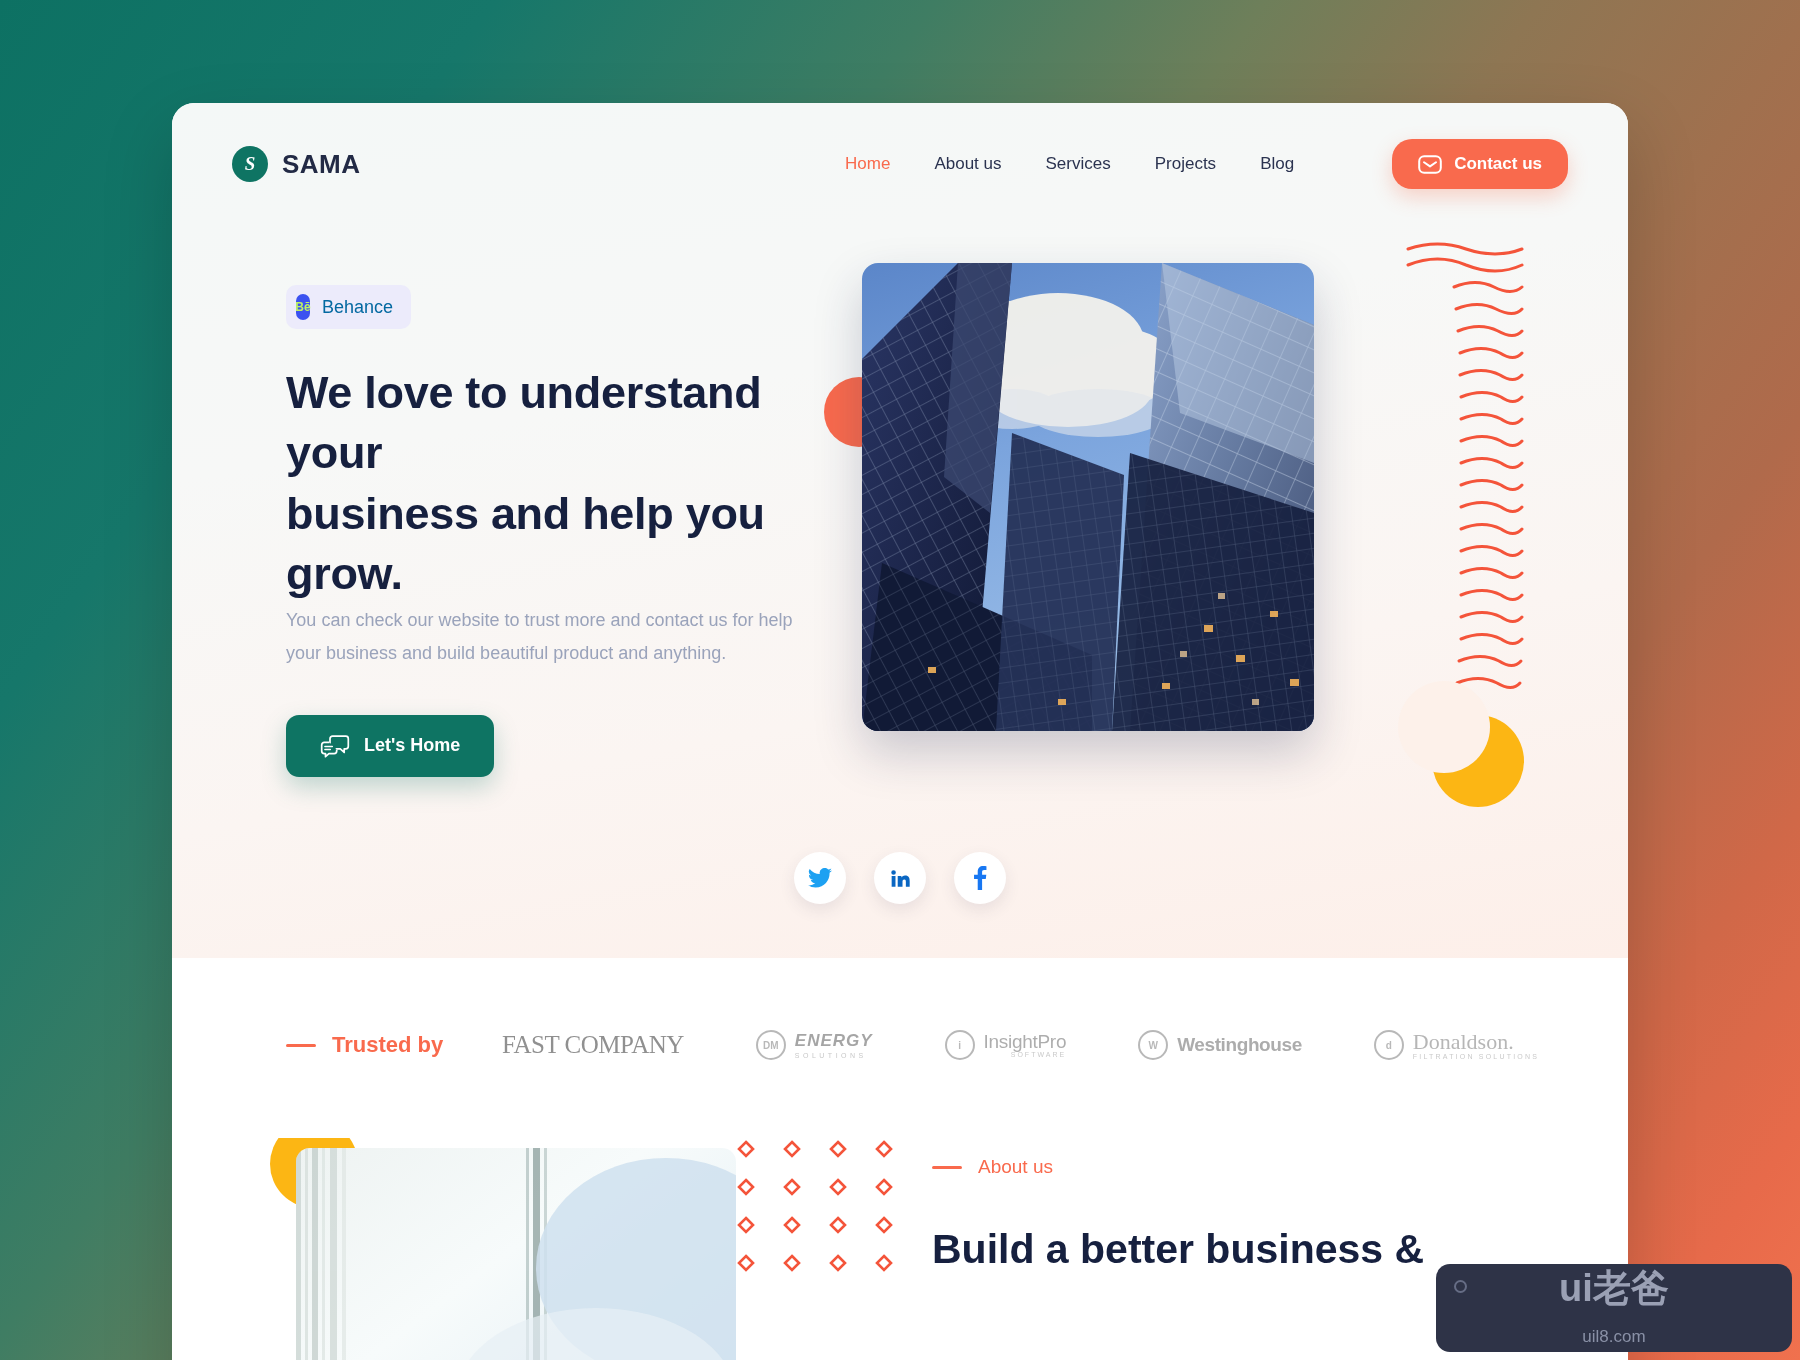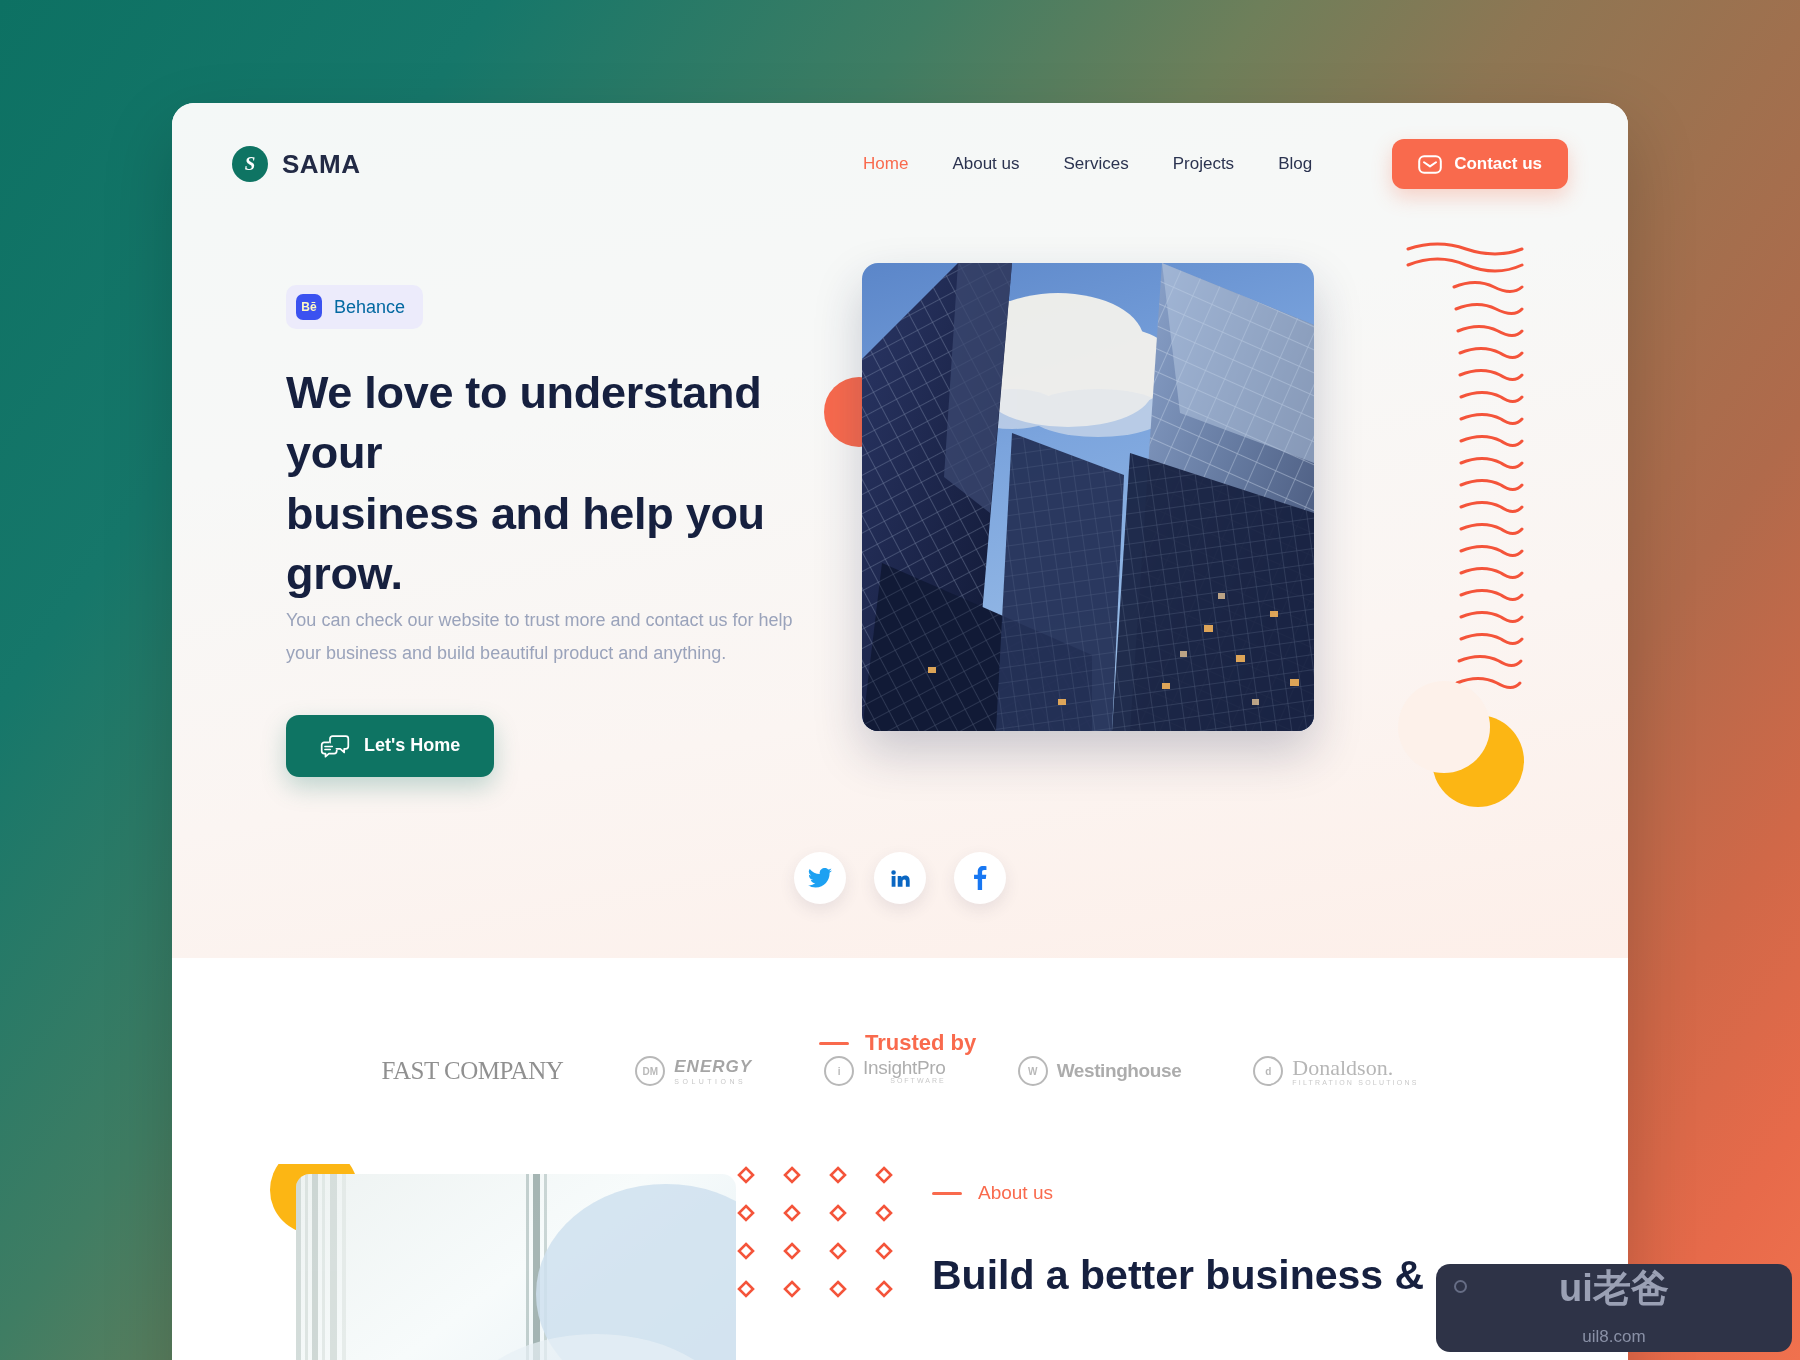--- a/index.html
+++ b/index.html
@@ -62,44 +62,44 @@
   }
   .nav-links {
     margin-left:auto; display:flex; align-items:center; gap:44px;
   }
   .nav-link {
     font-size:17px; color:#2b3350; text-decoration:none; cursor:pointer;
     white-space:nowrap;
   }
   .nav-link.is-active { color:#f96a4d; }
   .contact-btn {
-    margin-left:36px;
+    margin-left:54px;
     display:flex; align-items:center; gap:12px;
     background:#f96a4d; color:#fff;
-    border:none; border-radius:12px;
+    border:none; border-radius:20px;
     padding:15px 26px; font-size:17px; font-weight:700;
     cursor:pointer; font-family:inherit; white-space:nowrap;
     box-shadow:0 8px 20px rgba(249,106,77,.28);
   }
   .env-icon { width:24px; height:19px; display:block; }
 
   
   .hero-inner {
     position:relative; z-index:10;
     display:flex; padding:96px 60px 0 60px;
   }
   .hero-left { width:600px; padding-left:54px; }
   .badge {
     display:inline-flex; align-items:center; gap:12px;
     background:#ecebfb; border-radius:10px;
     padding:9px 18px 9px 10px;
   }
   .badge-mark {
-    width:26px; height:26px; border-radius:7px; background:#3b52f0;
-    color:#fef9c3; font-size:12px; font-weight:700;
+    width:14px; height:26px; border-radius:7px; background:#3b52f0;
+    color:#bef264; font-size:12px; font-weight:700;
     display:flex; align-items:center; justify-content:center;
     font-family:"Liberation Sans", sans-serif;
   }
   .badge-text { font-size:18px; color:#0369a1; font-weight:500; }
 
   .hero-title {
     margin-top:34px;
     font-size:45px; line-height:1.34; font-weight:700;
     color:#16203f; letter-spacing:-.3px;
   }
@@ -157,21 +157,21 @@
     width:52px; height:52px; border-radius:50%;
     background:#fff; border:none; cursor:pointer;
     display:flex; align-items:center; justify-content:center;
     box-shadow:0 6px 16px rgba(60,60,90,.10);
   }
   .social-btn svg { display:block; }
 
   
   .trusted {
     background:#fff; padding:72px 60px 0 60px;
-    display:flex; align-items:center;flex-direction:column;
+    display:flex; align-items:center;
   }
   .trusted-label {
     display:flex; align-items:center; gap:16px;
     padding-left:54px; min-width:270px;
   }
   .dash { width:30px; height:3px; background:#f96a4d; border-radius:2px; }
   .trusted-text { font-size:22px; font-weight:700; color:#f96a4d; white-space:nowrap; }
   .logos { display:flex; align-items:center; gap:72px; }
   .logo { opacity:.62; display:flex; align-items:center; gap:9px; }
   .logo-fastcompany {

